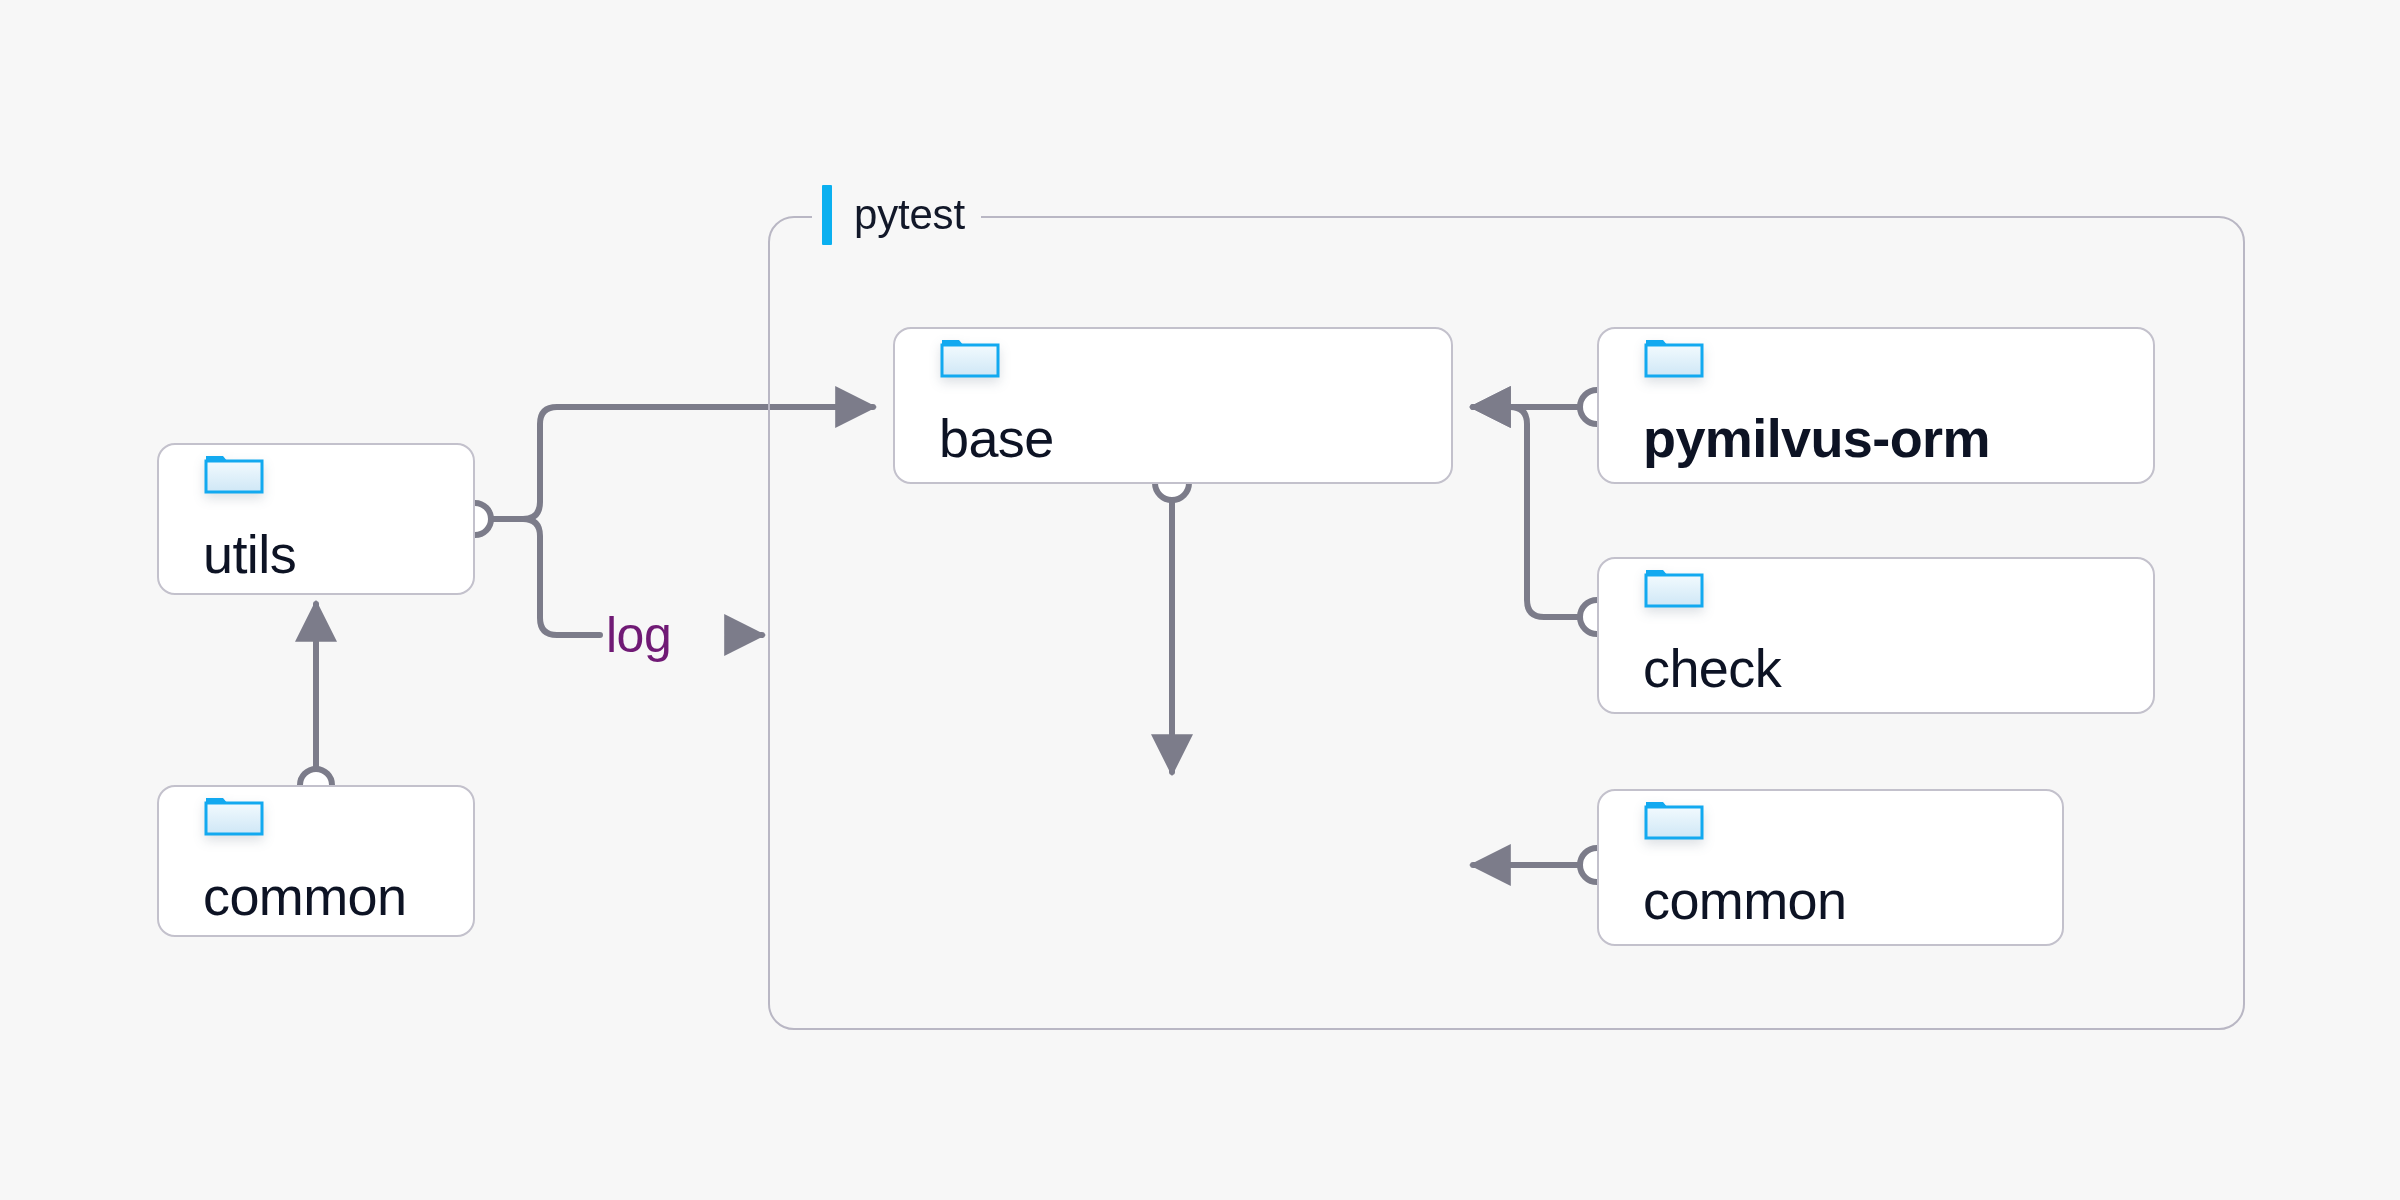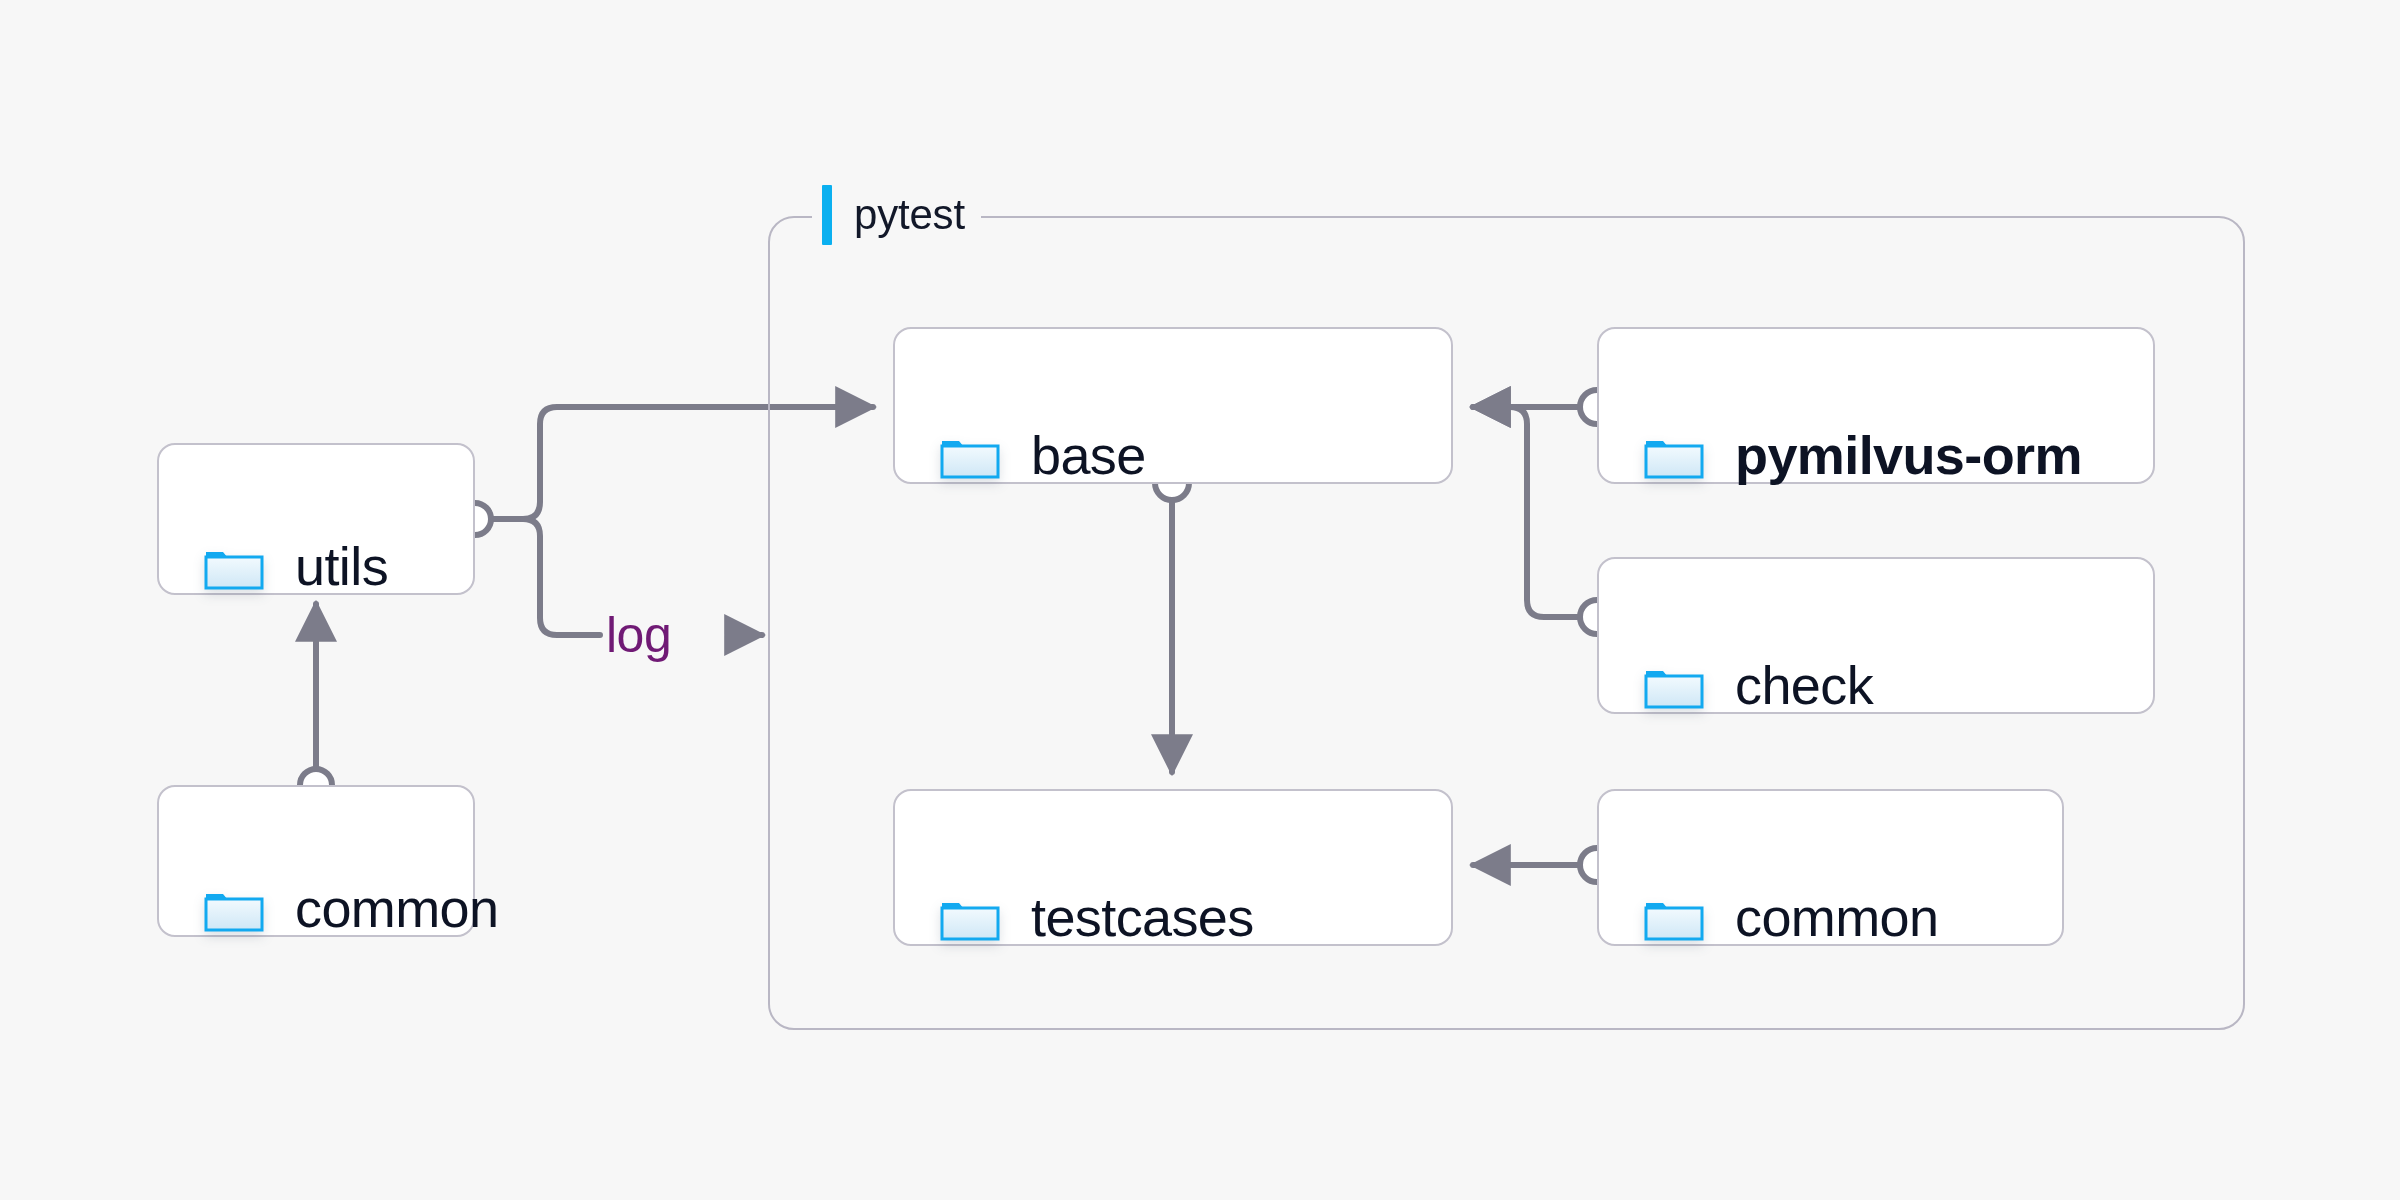--- a/index.html
+++ b/index.html
@@ -36,23 +36,24 @@
     line-height:1;white-space:nowrap;
   }
 
   
   .node{
     position:absolute;
     background:#ffffff;
     border:2px solid #c3c1cc;
     border-radius:18px;
     box-sizing:border-box;
-    display:flex;align-items:flex-end;
+    display:flex;align-items:flex-start;
     padding-left:44px;
     gap:30px;
+    flex-direction:column;
   }
   .node .label{
     font-size:54px;
     color:#0d1324;
     letter-spacing:-0.6px;
     white-space:nowrap;
     line-height:1;
   }
 
   
@@ -149,29 +150,20 @@
   <div class="node" style="left:893px;top:327px;width:560px;height:157px;">
     <span class="folder">
       <svg viewBox="0 0 62 52" xmlns="http://www.w3.org/2000/svg">
         <path d="M3 11 h17 l5 6 h34 v30 H3 Z" fill="#12a9f0"></path>
         <path d="M3 16 h56 v31 H3 Z" fill="url(#folderGrad)" stroke="#12a9f0" stroke-width="3"></path>
       </svg>
     </span>
     <span class="label">base</span>
   </div>
 
-  <div class="node" style="left:893px;top:789px;width:560px;height:157px;">
-    <span class="folder">
-      <svg viewBox="0 0 62 52" xmlns="http://www.w3.org/2000/svg">
-        <path d="M3 11 h17 l5 6 h34 v30 H3 Z" fill="#12a9f0"></path>
-        <path d="M3 16 h56 v31 H3 Z" fill="url(#folderGrad)" stroke="#12a9f0" stroke-width="3"></path>
-      </svg>
-    </span>
-    <span class="label">testcases</span>
-  </div>
 
   <div class="node" style="left:1597px;top:327px;width:558px;height:157px;font-weight:bold;">
     <span class="folder">
       <svg viewBox="0 0 62 52" xmlns="http://www.w3.org/2000/svg">
         <path d="M3 11 h17 l5 6 h34 v30 H3 Z" fill="#12a9f0"></path>
         <path d="M3 16 h56 v31 H3 Z" fill="url(#folderGrad)" stroke="#12a9f0" stroke-width="3"></path>
       </svg>
     </span>
     <span class="label">pymilvus-orm</span>
   </div>

